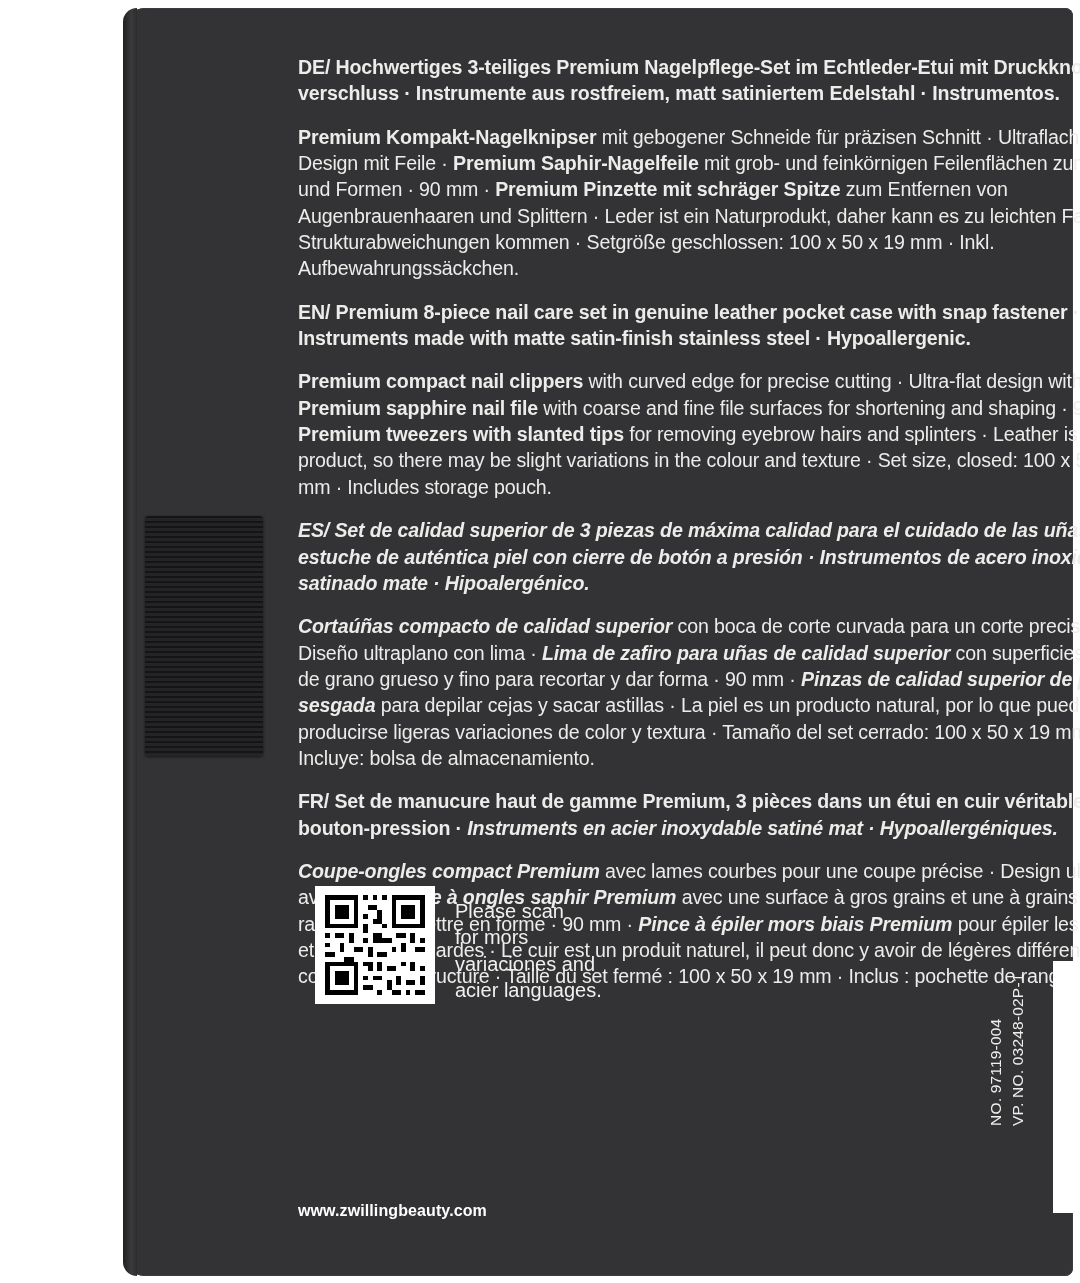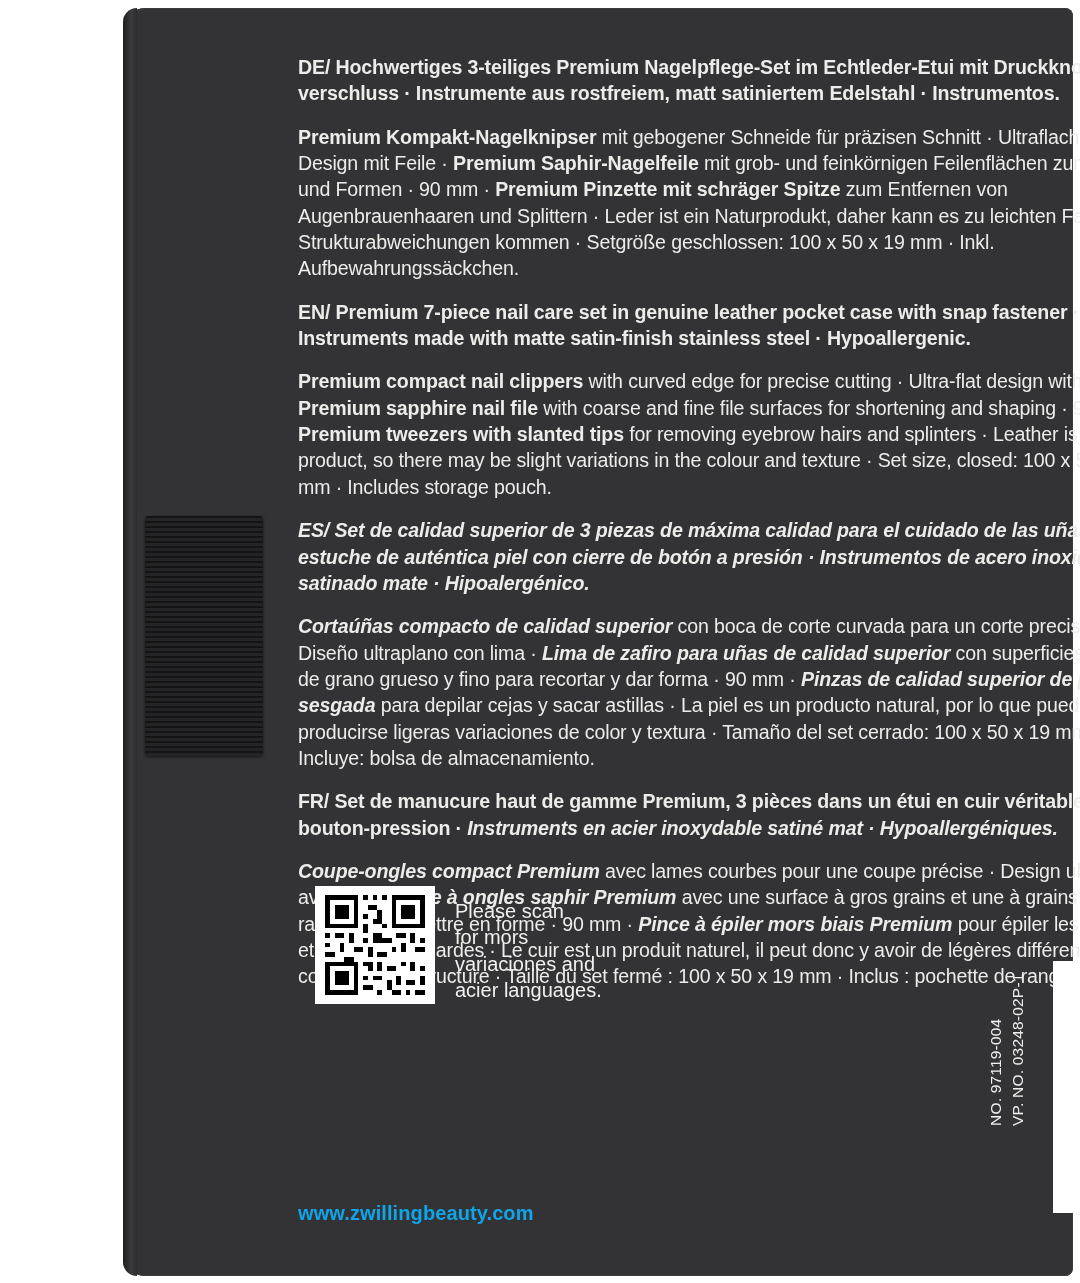--- a/index.html
+++ b/index.html
@@ -125,39 +125,39 @@
     white-space: nowrap;
     line-height: 1.45;
   }
   #code-text div { white-space: nowrap; }
 
   
   #website {
     position: absolute;
     left: 175px;
     top: 1194px;
-    color: #0ea5e9;
-    font-size: 20px;
+    color: #ffffff;
+    font-size: 16px;
     font-weight: 700;
     letter-spacing: .1px;
   }
 </style>
 </head>
 <body>
 
 <div id="package">
 
   <div id="band"></div>
 
   <div id="content">
 
     <p class="para head"><span class="b">DE/ Hochwertiges 3-teiliges Premium Nagelpflege-Set im Echtleder-Etui mit Druckknopf-verschluss</span> · <span class="b">Instrumente aus rostfreiem, matt satiniertem Edelstahl · Instrumentos.</span></p>
     <p class="para"><span class="b">Premium Kompakt-Nagelknipser</span> mit gebogener Schneide für präzisen Schnitt · Ultraflaches Design mit Feile · <span class="b">Premium Saphir-Nagelfeile</span> mit grob- und feinkörnigen Feilenflächen zum Kürzen und Formen · 90 mm · <span class="b">Premium Pinzette mit schräger Spitze</span> zum Entfernen von Augenbrauenhaaren und Splittern · Leder ist ein Naturprodukt, daher kann es zu leichten Farb- und Strukturabweichungen kommen · Setgröße geschlossen: 100 x 50 x 19 mm · Inkl. Aufbewahrungssäckchen.</p>
 
-    <p class="para head"><span class="b">EN/ Premium 7-piece nail care set in genuine leather pocket case with snap fastener · Instruments made with matte satin-finish stainless steel · Hypoallergenic.</span></p>
+    <p class="para head"><span class="b">EN/ Premium 8-piece nail care set in genuine leather pocket case with snap fastener · Instruments made with matte satin-finish stainless steel · Hypoallergenic.</span></p>
     <p class="para"><span class="b">Premium compact nail clippers</span> with curved edge for precise cutting · Ultra-flat design with file · <span class="b">Premium sapphire nail file</span> with coarse and fine file surfaces for shortening and shaping · 90 mm · <span class="b">Premium tweezers with slanted tips</span> for removing eyebrow hairs and splinters · Leather is a natural product, so there may be slight variations in the colour and texture · Set size, closed: 100 x 50 x 19 mm · Includes storage pouch.</p>
 
     <p class="para head-it"><span class="bi">ES/ Set de calidad superior de 3 piezas de máxima calidad para el cuidado de las uñas en estuche de auténtica piel con cierre de botón a presión · Instrumentos de acero inoxidable satinado mate · Hipoalergénico.</span></p>
     <p class="para"><span class="bi">Cortaúñas compacto de calidad superior</span> con boca de corte curvada para un corte preciso · Diseño ultraplano con lima · <span class="bi">Lima de zafiro para uñas de calidad superior</span> con superficies de lima de grano grueso y fino para recortar y dar forma · 90 mm · <span class="bi">Pinzas de calidad superior de punta sesgada</span> para depilar cejas y sacar astillas · La piel es un producto natural, por lo que pueden producirse ligeras variaciones de color y textura · Tamaño del set cerrado: 100 x 50 x 19 mm · Incluye: bolsa de almacenamiento.</p>
 
     <p class="para head"><span class="b">FR/ Set de manucure haut de gamme Premium, 3 pièces dans un étui en cuir véritable avec bouton-pression · <span class="i">Instruments en acier inoxydable satiné mat · Hypoallergéniques.</span></span></p>
     <p class="para"><span class="bi">Coupe-ongles compact Premium</span> avec lames courbes pour une coupe précise · Design ultra plat avec lime · <span class="bi">Lime à ongles saphir Premium</span> avec une surface à gros grains et une à grains fins pour raccourcir et mettre en forme · 90 mm · <span class="bi">Pince à épiler mors biais Premium</span> pour épiler les sourcils et retirer les échardes · Le cuir est un produit naturel, il peut donc y avoir de légères différences de couleur et de structure · Taille du set fermé : 100 x 50 x 19 mm · Inclus : pochette de rangement.</p>
 
   </div>
 

